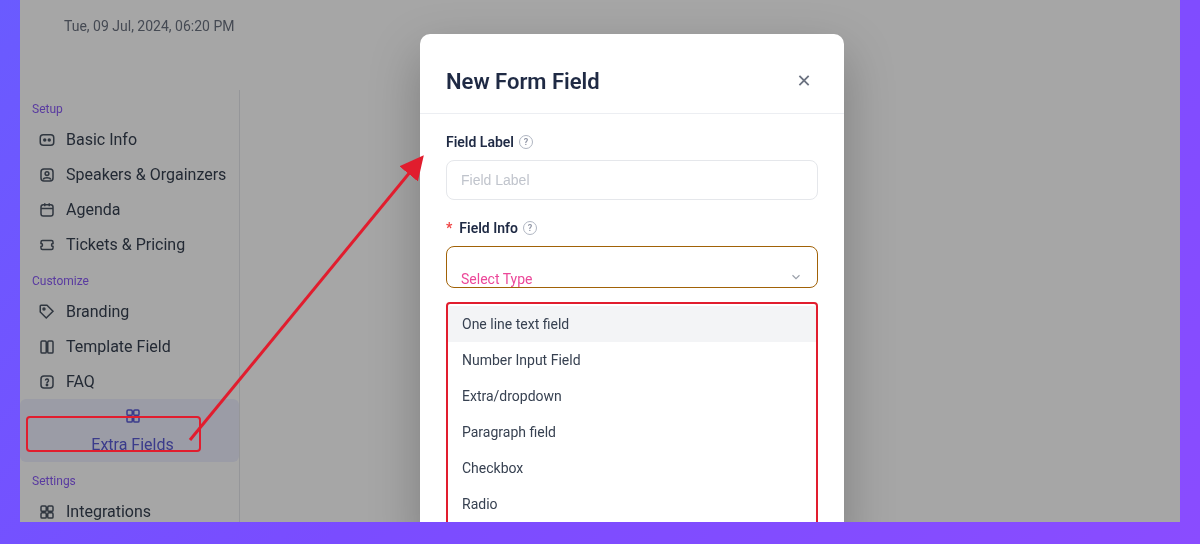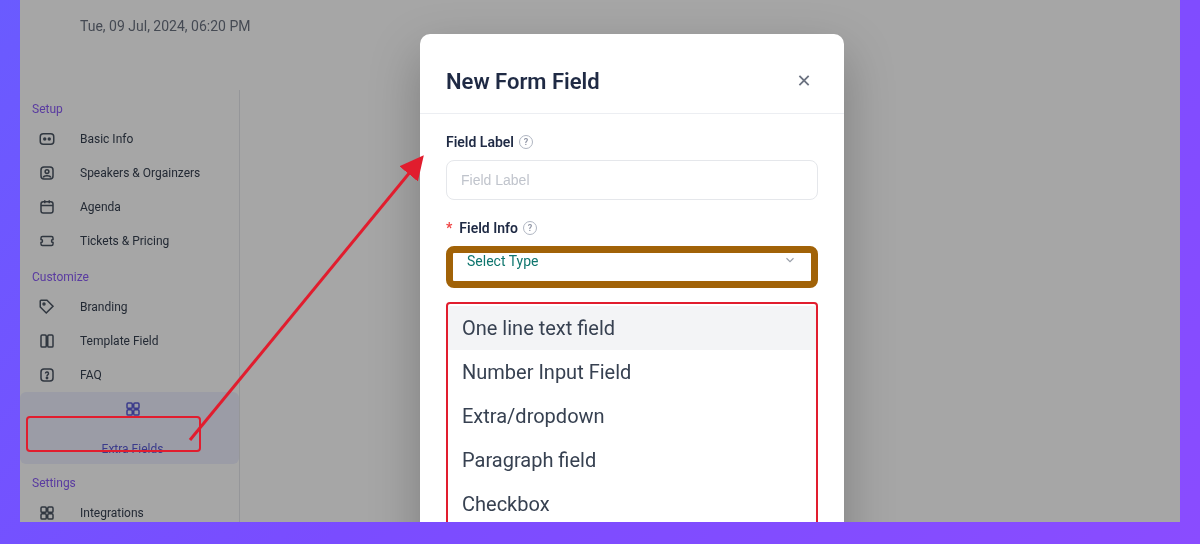--- a/index.html
+++ b/index.html
@@ -21,21 +21,21 @@
   .dim-overlay {
     position: absolute;
     inset: 0;
     background: rgba(0,0,0,0.35);
     z-index: 10;
     pointer-events: none;
   }
   .topbar {
     position: absolute;
     top: 0; left: 0; right: 0;
-    padding: 18px 20px 10px 60px;
+    padding: 18px 20px 10px 44px;
     color: #6b7280;
     font-size: 14px;
   }
   .datetime { color: #6b7280; }
   .sidebar {
     position: absolute;
     left: 0;
     top: 90px;
     width: 220px;
     height: 460px;
@@ -43,23 +43,23 @@
     padding: 0 0 0 0;
   }
   .section-label {
     font-size: 12px;
     color: #8b5cf6;
     padding: 12px 12px 6px 12px;
   }
   .nav-item {
     display: flex;
     align-items: center;
-    gap: 24px;
+    gap: 10px;
     padding: 8px 12px 8px 18px;
-    font-size: 12px;
+    font-size: 16px;
     color: #374151;
     cursor: pointer;
     border-radius: 6px;
   }
   .nav-item.selected {
     background: #eef0ff;
     color: #5b5bd6;
     flex-direction: column;
   }
   .nav-icon {
@@ -124,41 +124,41 @@
     border-radius: 8px;
     padding: 0 14px;
     font-size: 14px;
     color: #374151;
     outline: none;
   }
   .text-input::placeholder { color: #c0c4cc; }
   .select-box {
     width: 100%;
     height: 42px;
-    border: 7px solid #a16207;
+    border: 1px solid #a16207;
     border-radius: 8px;
     padding: 0 14px;
     display: flex;
-    align-items: flex-start;
+    align-items: flex-end;
     justify-content: space-between;
-    color: #0f766e;
+    color: #ec4899;
     font-size: 14px;
     cursor: pointer;
   }
   .select-box .chev { color: #9aa0aa; }
   .dropdown {
     border: 2.5px solid #e11d2e;
     border-radius: 4px;
     margin-top: 14px;
     padding: 2px 0 4px 0;
     background: #fff;
   }
   .dd-option {
     padding: 10px 14px;
-    font-size: 20px;
+    font-size: 14px;
     color: #374151;
     cursor: pointer;
   }
   .dd-option:hover, .dd-option.hovered { background: #f3f4f6; }
 
   
   .anno-arrow {
     position: absolute;
     z-index: 30;
     left: 150px;

